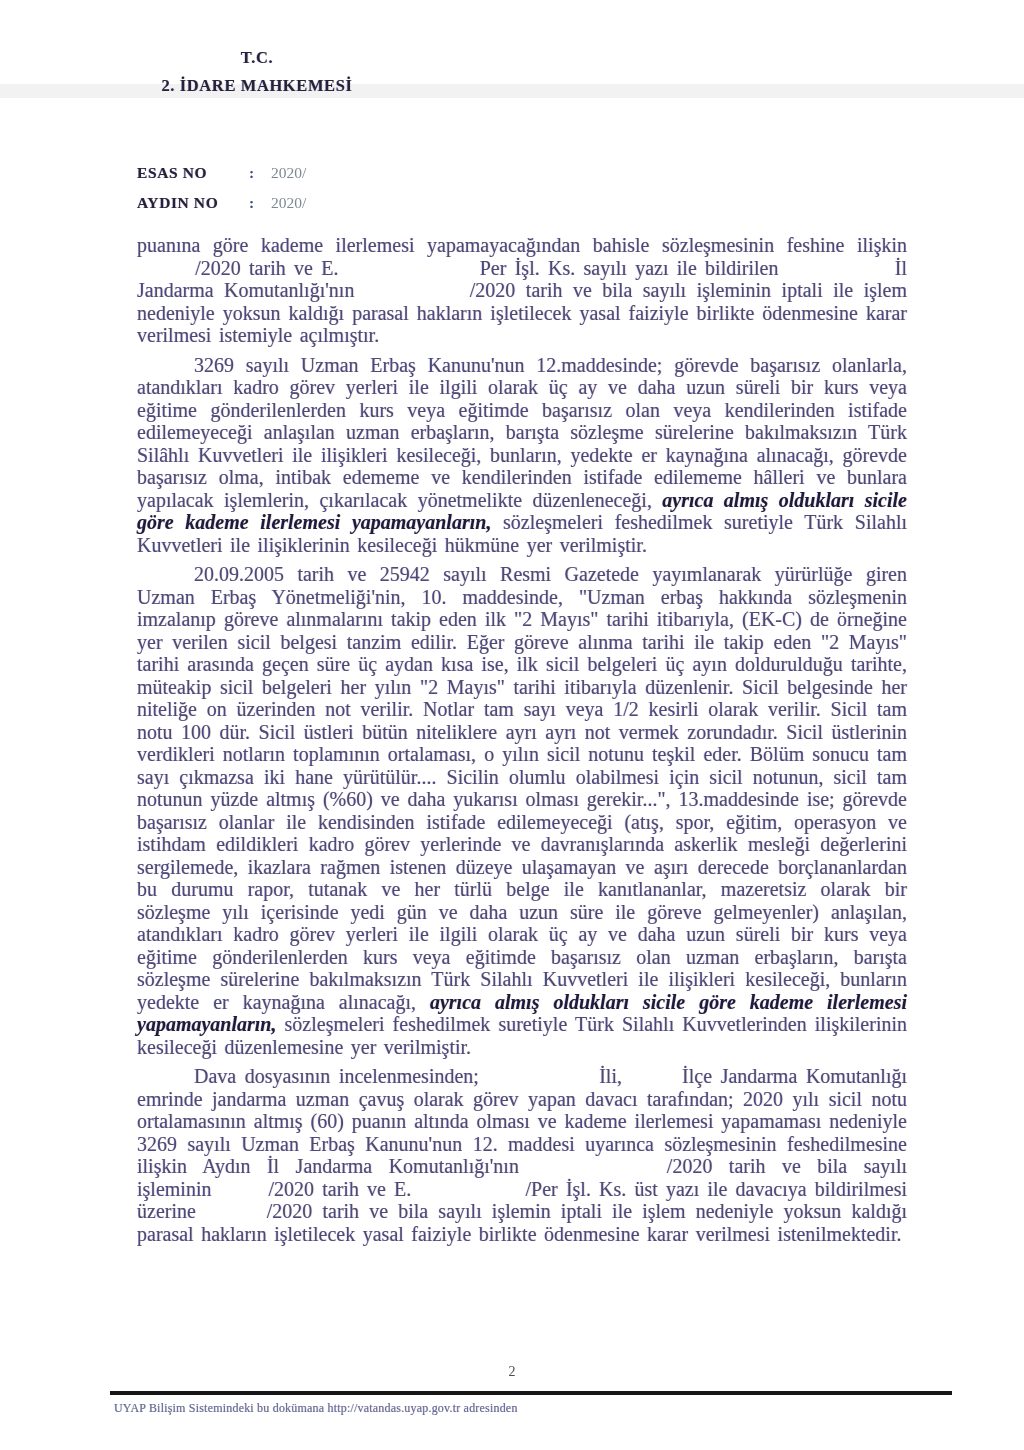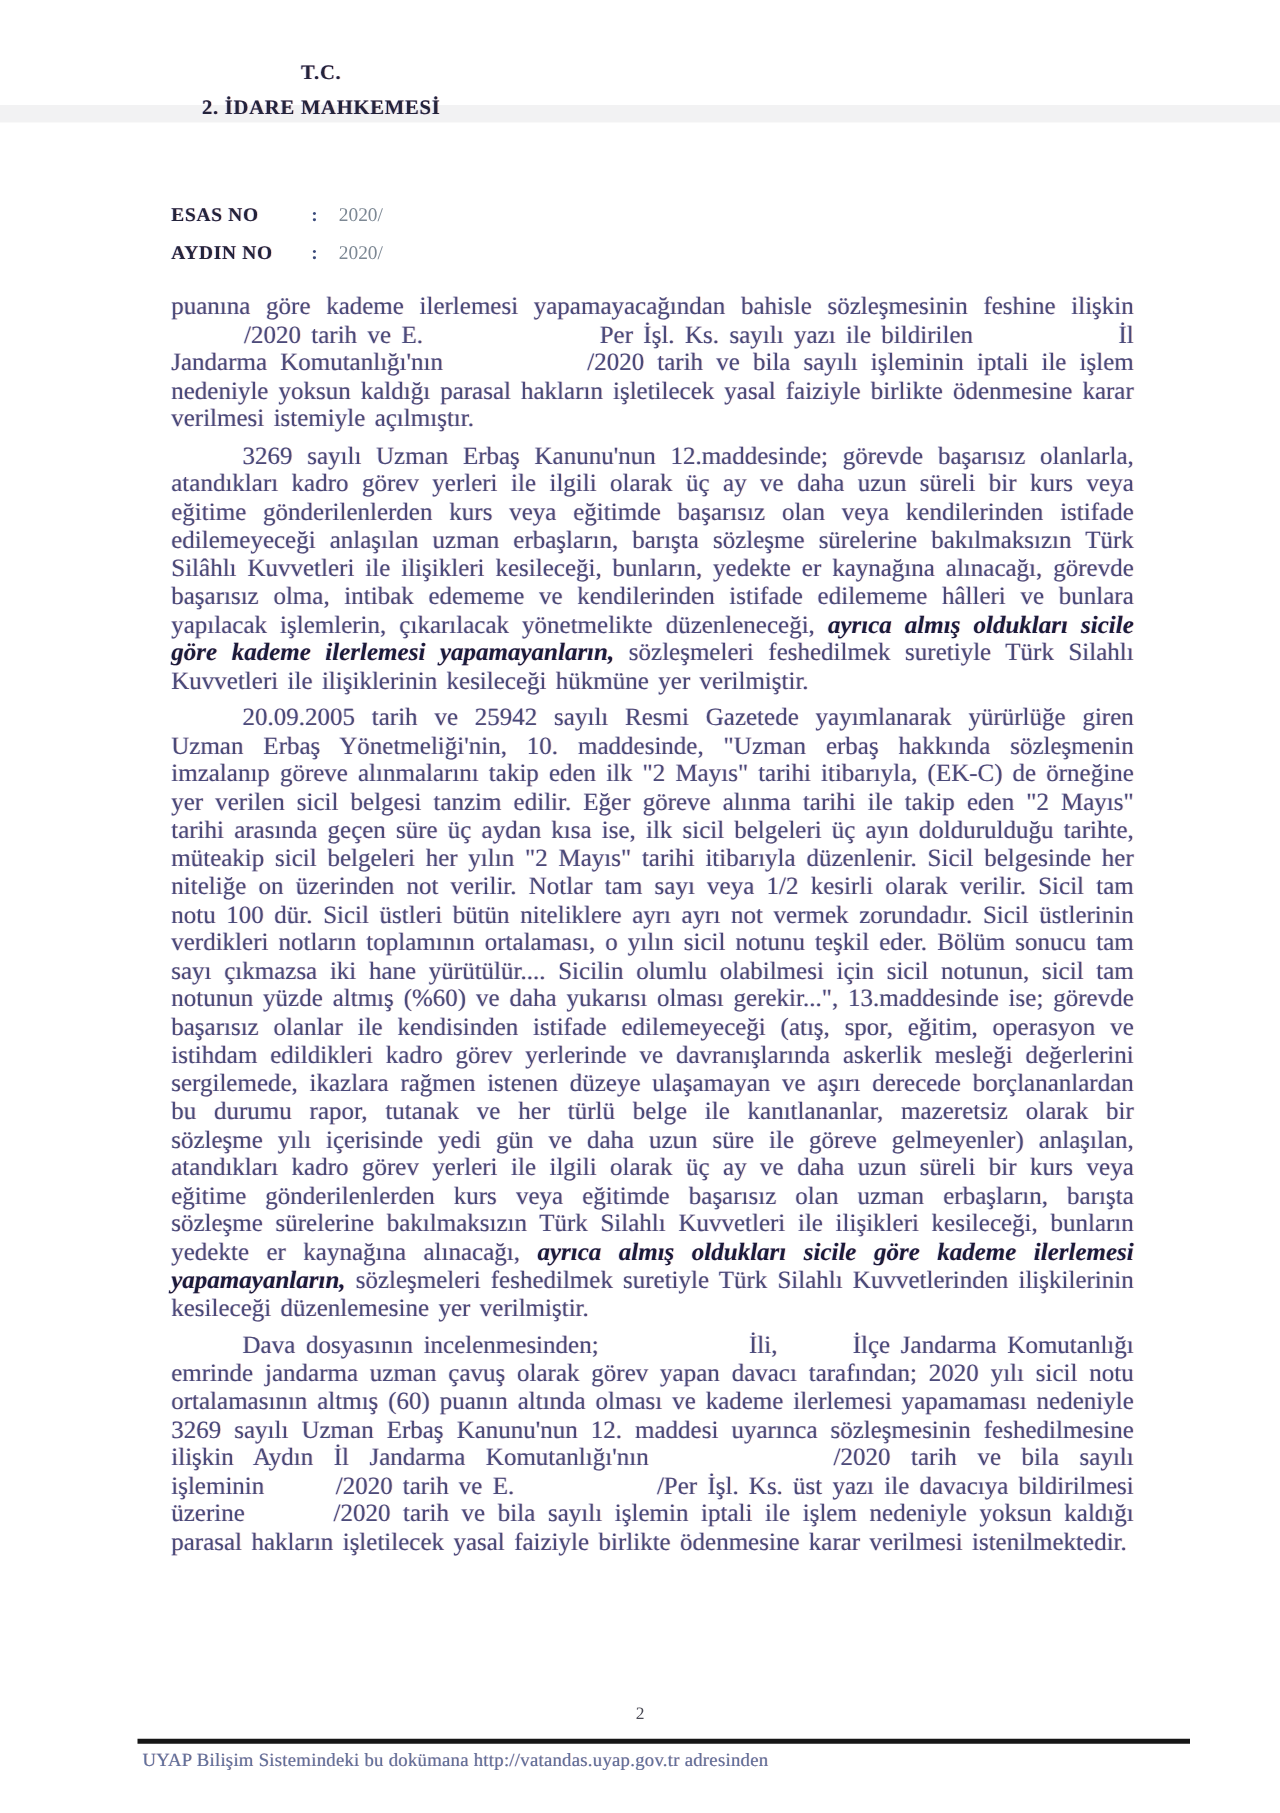--- a/index.html
+++ b/index.html
@@ -80,21 +80,21 @@
   }
   .footer-rule {
     position: absolute;
     left: 110px; top: 1391px;
     width: 842px; height: 4px;
     background: #161616;
   }
   .footer-note {
     position: absolute;
     left: 114px; top: 1401px;
-    font-size: 15px;
+    font-size: 12px;
     letter-spacing: 0.2px;
     color: #62729a;
     text-shadow: 0.4px 0 0 rgba(190,80,60,0.3), -0.4px 0 0 rgba(60,80,190,0.3);
     filter: blur(0.35px);
   }
 </style>
 </head>
 <body>
 
 <div class="page">

